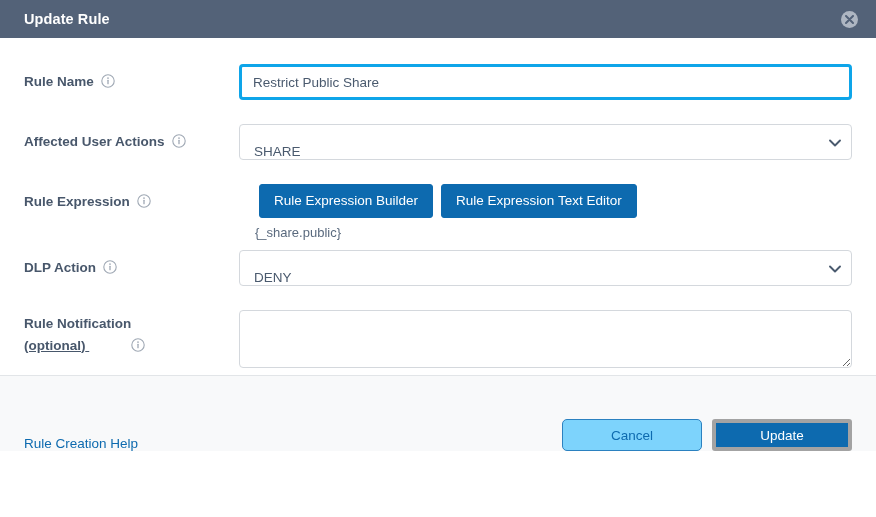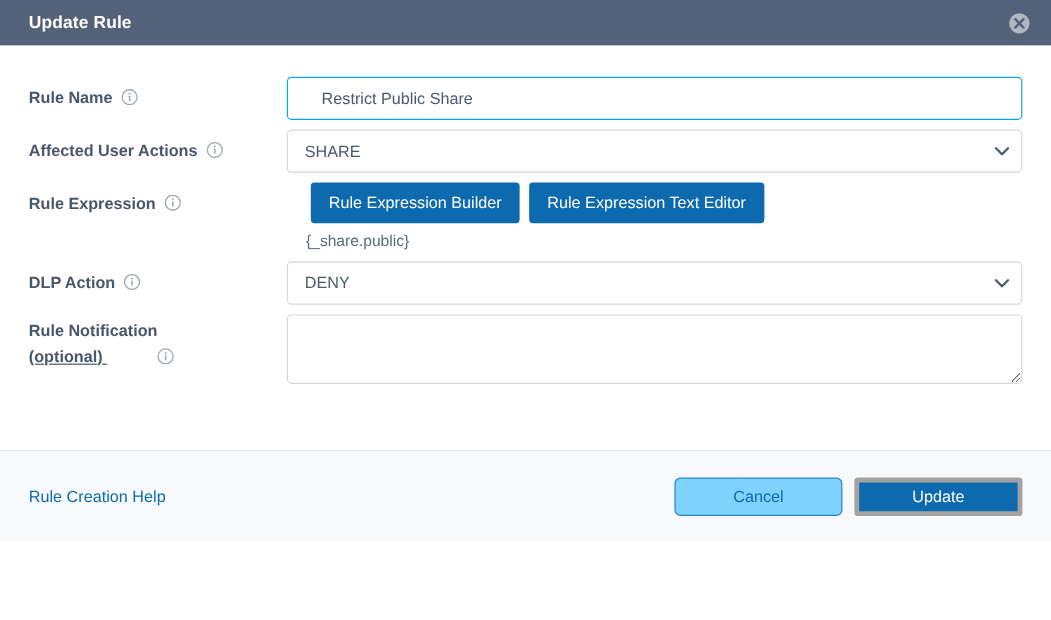--- a/index.html
+++ b/index.html
@@ -58,21 +58,21 @@
     flex: 1;
     background: #ffffff;
     padding: 26px 24px 0 24px;
     box-sizing: border-box;
     overflow: hidden;
   }
 
   .form-row {
     display: flex;
     align-items: flex-start;
-    margin-bottom: 8px;
+    margin-bottom: 24px;
   }
   .form-row.tight { margin-bottom: 8px; }
 
   .form-label {
     width: 215px;
     min-width: 215px;
     font-size: 13.5px;
     font-weight: bold;
     color: #48576b;
     line-height: 20px;
@@ -106,23 +106,23 @@
   }
   .info-icon svg { display: block; }
   .label-line2 .info-icon { margin-left: 42px; }
 
   .form-control { flex: 1; }
 
   .text-input {
     width: 100%;
     height: 36px;
     box-sizing: border-box;
-    border: 1px solid #0ea5e9;
+    border: 3px solid #0ea5e9;
     border-radius: 4px;
-    padding: 0 28px;
+    padding: 0 11px;
     font-family: "Liberation Sans", sans-serif;
     font-size: 13.5px;
     color: #4a5a6e;
     background: #ffffff;
     outline: none;
   }
   .text-input::placeholder { color: #9aa4b1; }
 
   .select-wrap {
     position: relative;
@@ -131,21 +131,21 @@
   }
   .select-box {
     width: 100%;
     height: 36px;
     box-sizing: border-box;
     border: 1px solid #d4d8dd;
     border-radius: 4px;
     background: #ffffff;
     padding: 0 30px 0 14px;
     display: flex;
-    align-items: center;
+    align-items: flex-end;
     font-size: 13.5px;
     color: #4a5a6e;
     cursor: pointer;
   }
   .select-chevron {
     position: absolute;
     right: 11px;
     top: 50%;
     transform: translateY(-50%);
     pointer-events: none;
@@ -187,21 +187,21 @@
     resize: vertical;
   }
 
   
   .modal-footer {
     height: 76px;
     min-height: 76px;
     background: #f8f9fa;
     border-top: 1px solid #e2e5e8;
     display: flex;
-    align-items: center;
+    align-items: flex-end;
     justify-content: space-between;
     padding: 0 24px;
     box-sizing: border-box;
   }
   .help-link {
     color: #0d6aaf;
     font-size: 13.5px;
     text-decoration: none;
     cursor: pointer;
   }

